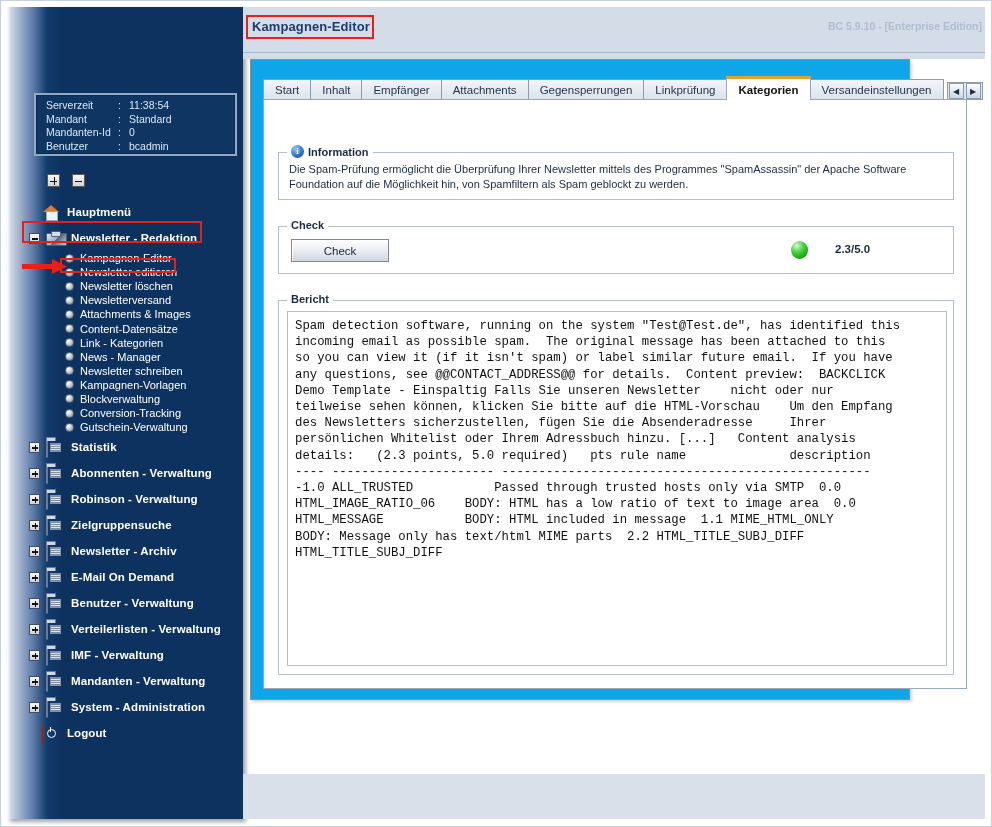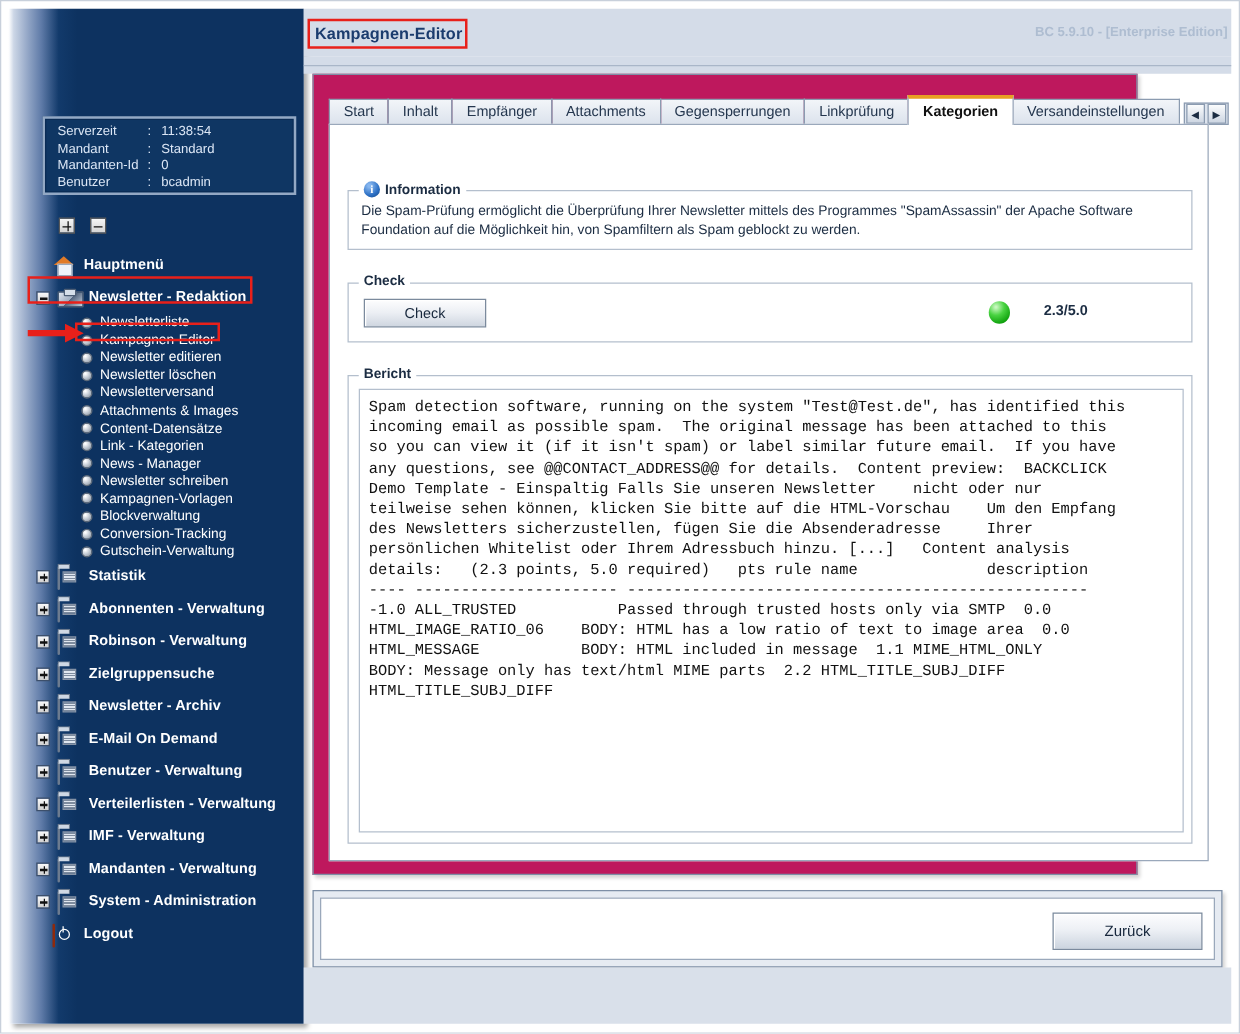--- a/index.html
+++ b/index.html
@@ -202,21 +202,21 @@
   }
   #topbar-band {
     position: absolute; left: 243px; top: 45px; width: 742px; height: 14px;
     background: #d4dce8;
   }
 
   
   #main-panel {
     position: absolute; left: 250px; top: 59px;
     width: 660px; height: 641px;
-    background: #be185d;
+    background: #0ea5e9;
     border: 1px solid #7e8fa6;
     box-shadow: 2px 2px 3px rgba(0,0,0,0.18);
   }
 
   
   #tabs {
     position: absolute; left: 12px; top: 17px;
     height: 23px; display: flex; align-items: flex-end;
   }
   .tab {
@@ -399,24 +399,20 @@
             <span class="nav-icon"><span class="house-ico"></span></span>
             <span class="nav-label">Hauptmenü</span>
           </div>
           <div class="nav-top">
             <span class="toggle"></span>
             <span class="dot"></span>
             <span class="nav-icon"><span class="nl-ico"></span></span>
             <span class="nav-label">Newsletter - Redaktion</span>
           </div>
           <div class="subnav">
-            <div class="sub-item">
-              <span class="sub-bullet"></span>
-              <span class="sub-label">Newsletterliste</span>
-            </div>
             <div class="sub-item">
               <span class="sub-bullet"></span>
               <span class="sub-label">Kampagnen-Editor</span>
             </div>
             <div class="sub-item">
               <span class="sub-bullet"></span>
               <span class="sub-label">Newsletter editieren</span>
             </div>
             <div class="sub-item">
               <span class="sub-bullet"></span>
@@ -603,21 +599,16 @@
 -1.0 ALL_TRUSTED           Passed through trusted hosts only via SMTP  0.0
 HTML_IMAGE_RATIO_06    BODY: HTML has a low ratio of text to image area  0.0
 HTML_MESSAGE           BODY: HTML included in message  1.1 MIME_HTML_ONLY
 BODY: Message only has text/html MIME parts  2.2 HTML_TITLE_SUBJ_DIFF
 HTML_TITLE_SUBJ_DIFF</textarea>
       </div>
 
     </div>
   </div>
 
-  <div id="bottom-panel">
-    <div id="bottom-inner">
-      <button id="btn-back">Zurück</button>
-    </div>
-  </div>
 
   <div id="outer-shadow"></div>
   <div id="frame-edge"></div>
 </div>
 
 </body></html>

